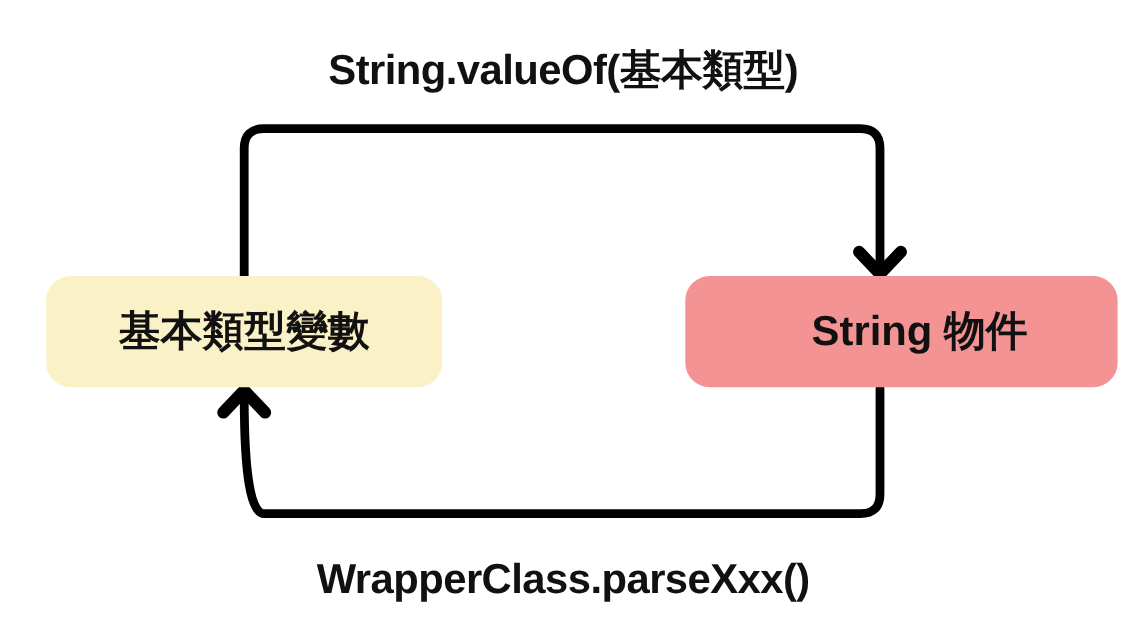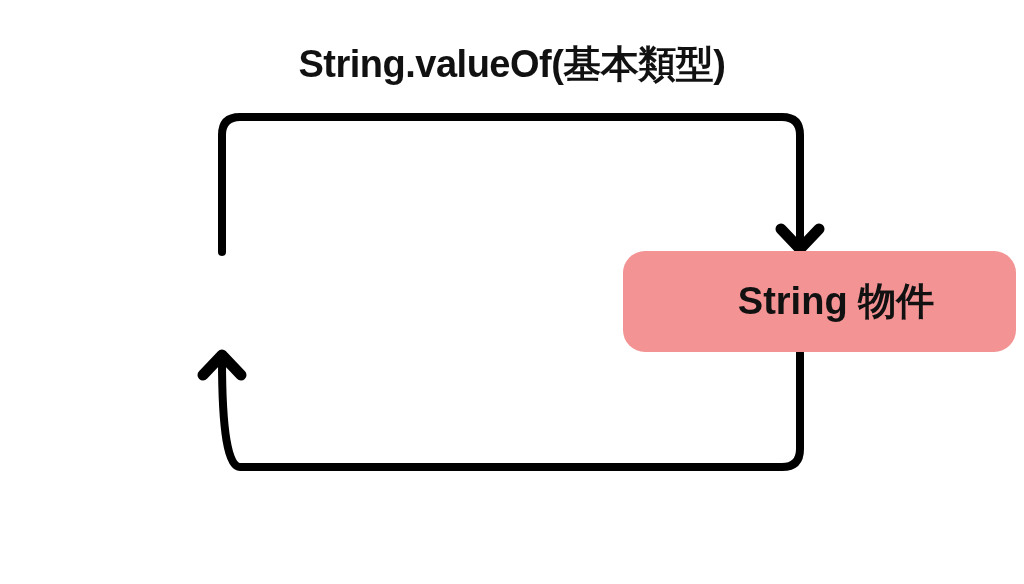--- a/index.html
+++ b/index.html
@@ -75,19 +75,23 @@
 
   <svg class="arrows-svg" viewBox="0 0 1024 584" xmlns="http://www.w3.org/2000/svg">
 
     <path class="arrow-shaft" d="M 222 252 V 135 Q 222 117 240 117 H 782 Q 800 117 800 135 V 245" stroke="#000000"></path>
     <path class="arrow-head" d="M 781 229 L 800 249 L 819 229" stroke="#000000"></path>
 
     <path class="arrow-shaft" d="M 800 353 V 449 Q 800 467 782 467 H 240 Q 222 467 222 360" stroke="#000000"></path>
     <path class="arrow-head" d="M 203 375 L 222 355 L 241 375" stroke="#000000"></path>
   </svg>
 
+  <div class="node-box left" style="background: rgb(251, 241, 198);">
+    <span class="node-label">基本類型變數</span>
+  </div>
 
   <div class="node-box right" style="background: rgb(243, 147, 148); padding-left: 33px;">
     <span class="node-label">String 物件</span>
   </div>
 
+  <div class="flow-label bottom">WrapperClass.parseXxx()</div>
 
 </div>
 
 </body></html>

